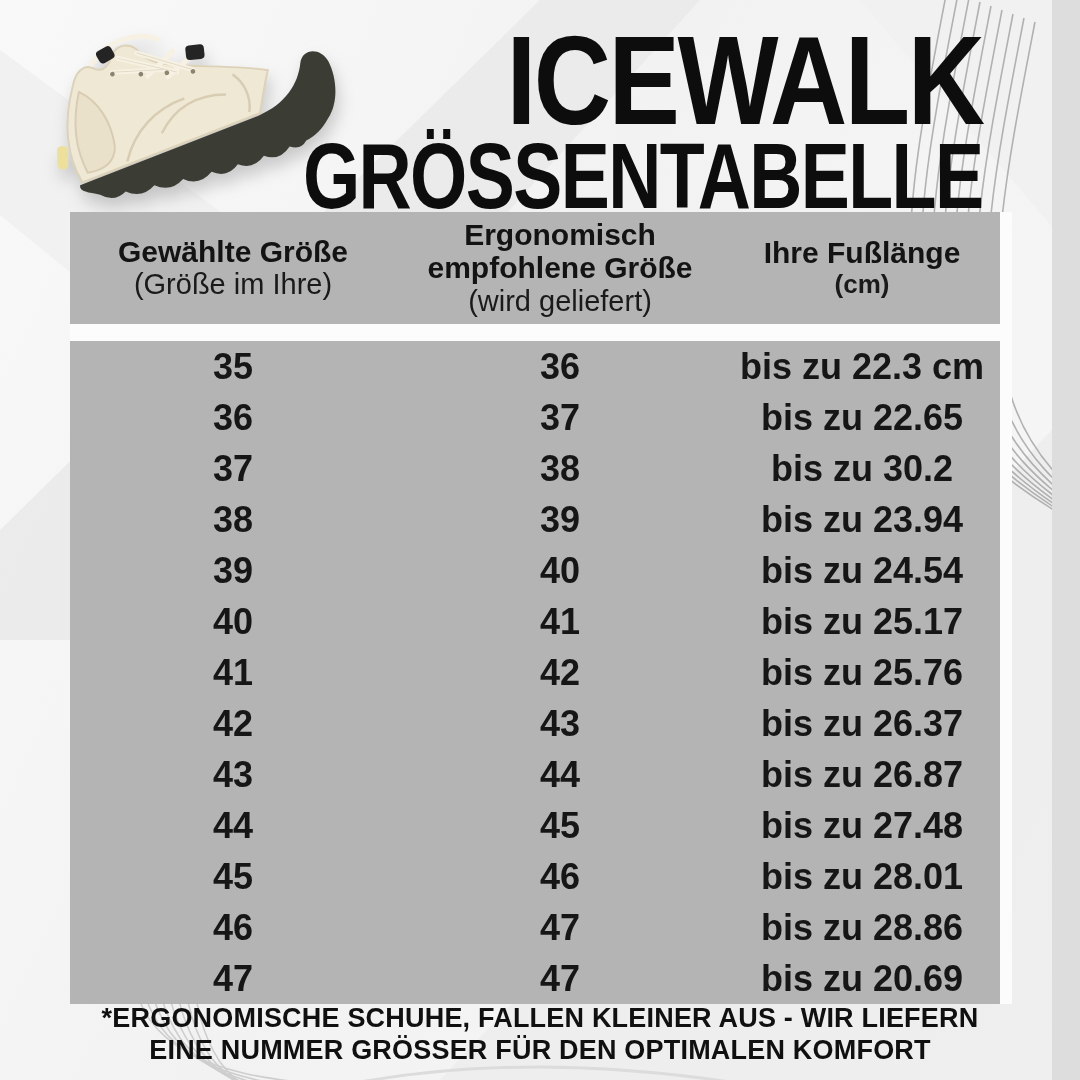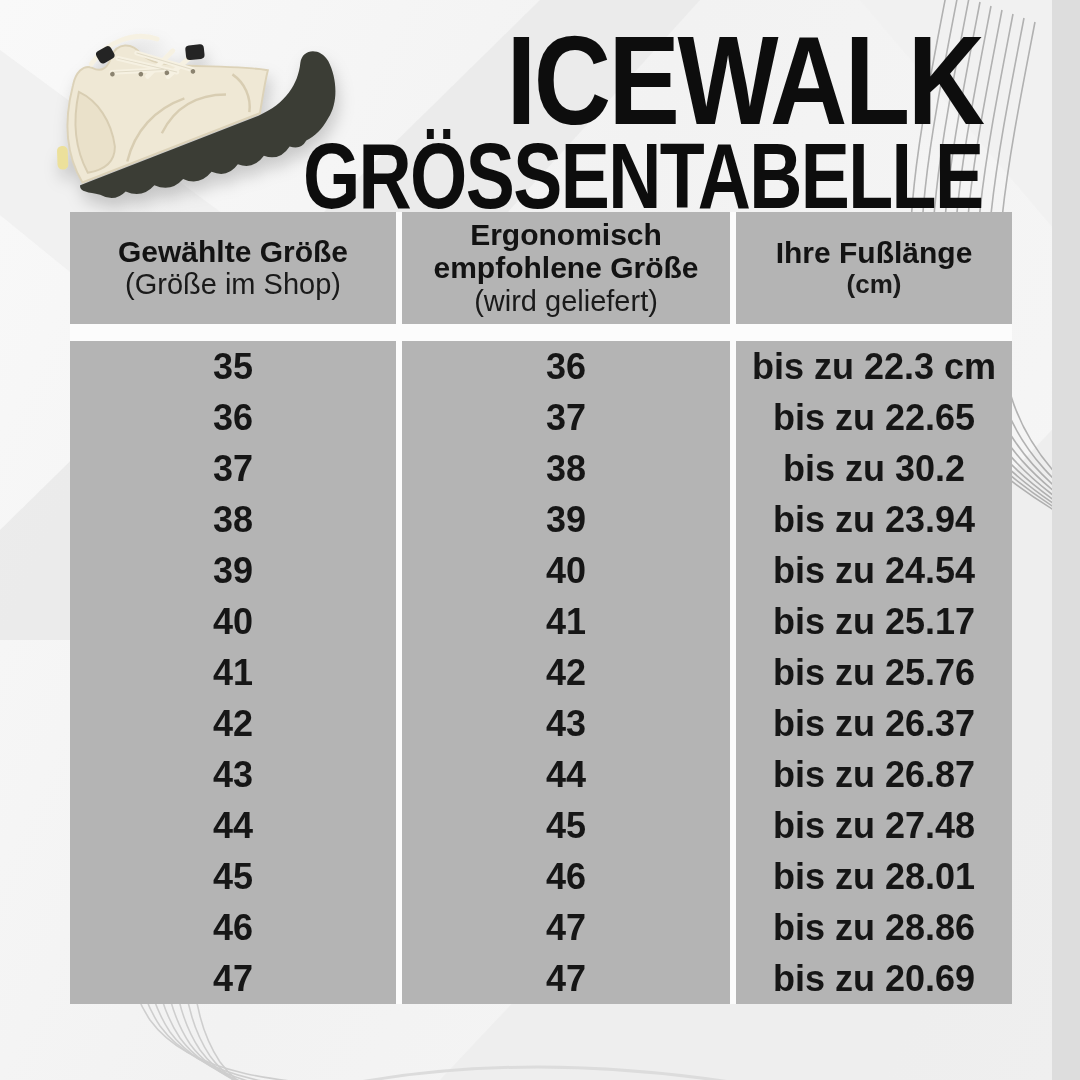--- a/index.html
+++ b/index.html
@@ -20,21 +20,21 @@
     font-size:126px;font-weight:800;letter-spacing:-3px;color:#0d0d0d;
     transform:scaleX(.85);transform-origin:100% 0;white-space:nowrap;
   }
   .title-sub{
     font-size:92px;font-weight:800;letter-spacing:-2px;color:#0d0d0d;margin-top:-14px;
     transform:scaleX(.8);transform-origin:100% 0;white-space:nowrap;
   }
   .size-table{
     position:absolute;left:70px;top:212px;width:942px;background:#fcfcfc;
   }
-  .thead,.tbody{display:grid;grid-template-columns:326px 328px 276px;column-gap:6px;}
+  .thead,.tbody{display:grid;grid-template-columns:326px 328px 276px;}
   .thead{margin-bottom:6px;}
   .th{
     height:112px;background:var(--table-cell,#b4b4b4);
     display:flex;flex-direction:column;align-items:center;justify-content:center;
     text-align:center;padding:0 6px;box-sizing:border-box;
   }
   .th-title{font-size:30px;font-weight:700;line-height:1.12;color:#131313;}
   .th-sub{font-size:29px;font-weight:400;line-height:1.15;color:#1a1a1a;}
   .th:nth-child(3) .th-sub{font-weight:700;font-size:26px;}
   .tbody{grid-auto-rows:51px;margin-top:17px;}
@@ -137,21 +137,21 @@
 
   <div class="title-block">
     <div class="title-main">ICEWALK</div>
     <div class="title-sub">GRÖSSENTABELLE</div>
   </div>
 
   <div class="size-table">
     <div class="thead">
       <div class="th">
         <div class="th-title">Gewählte Größe</div>
-        <div class="th-sub">(Größe im Shop)</div>
+        <div class="th-sub">(Größe im Ihre)</div>
       </div>
       <div class="th">
         <div class="th-title">Ergonomisch empfohlene Größe</div>
         <div class="th-sub">(wird geliefert)</div>
       </div>
       <div class="th">
         <div class="th-title">Ihre Fußlänge</div>
         <div class="th-sub">(cm)</div>
       </div>
     </div>
@@ -191,14 +191,18 @@
         <div class="td">bis zu 28.01</div>
         <div class="td">46</div>
         <div class="td">47</div>
         <div class="td">bis zu 28.86</div>
         <div class="td">47</div>
         <div class="td">47</div>
         <div class="td">bis zu 20.69</div>
       </div>
   </div>
 
+  <div class="footnote">
+    <div>*ERGONOMISCHE SCHUHE, FALLEN KLEINER AUS - WIR LIEFERN</div>
+    <div>EINE NUMMER GRÖSSER FÜR DEN OPTIMALEN KOMFORT</div>
+  </div>
 
 </div>
 
 </body></html>

